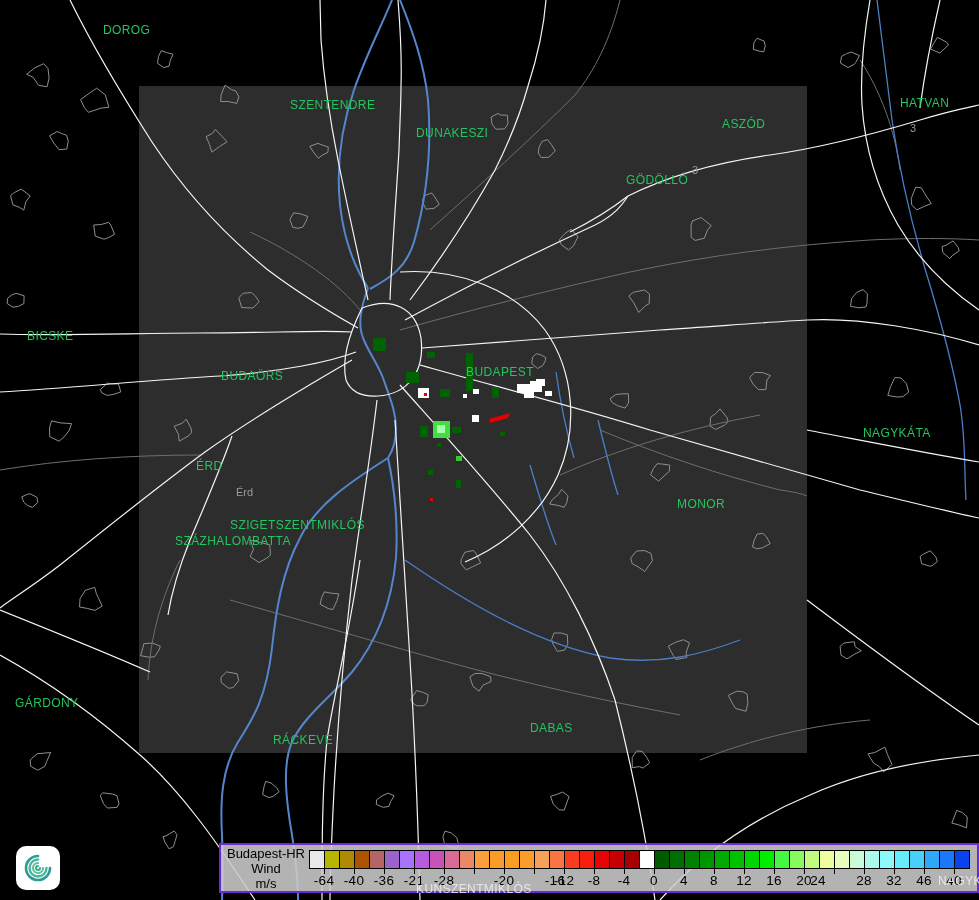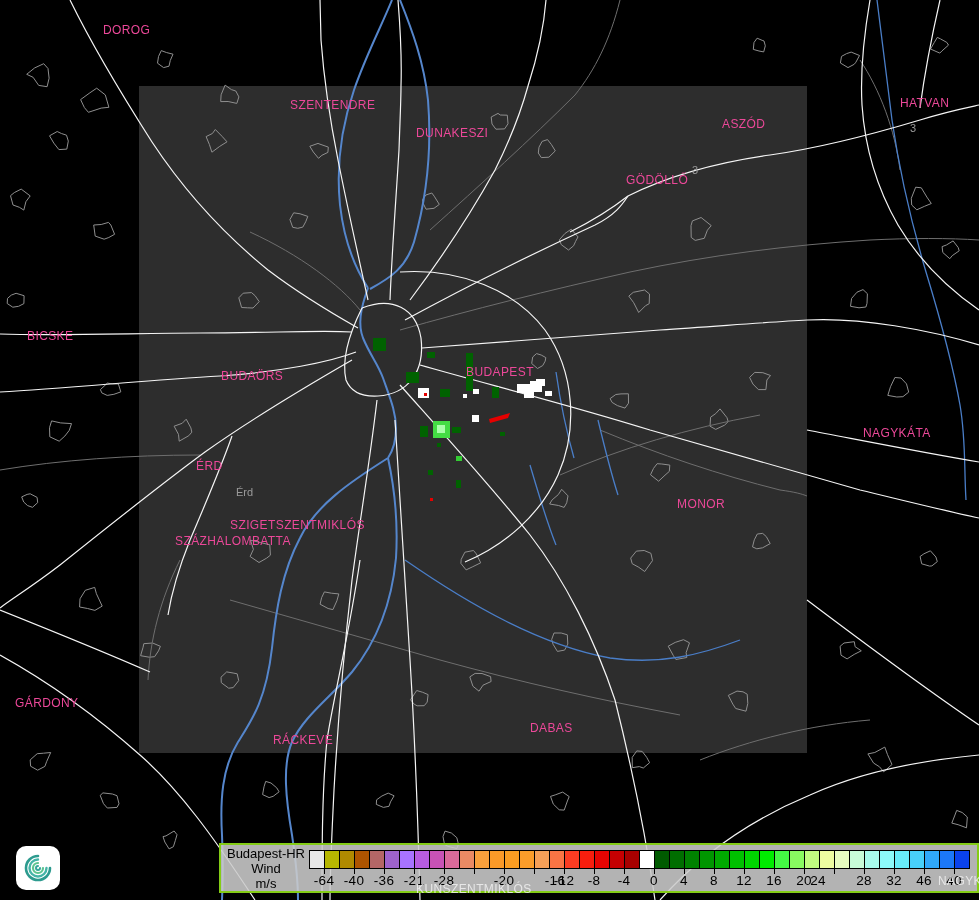--- a/index.html
+++ b/index.html
@@ -1,28 +1,28 @@
 <!DOCTYPE html>
 <html><head>
 <meta charset="utf-8">
 <style>
   html,body{margin:0;padding:0;background:#000;}
   #screen{position:relative;width:979px;height:900px;background:#000;overflow:hidden;
           font-family:"Liberation Sans",sans-serif;}
   #mapsvg{position:absolute;left:0;top:0;z-index:0;}
-  .city-label{position:absolute;color:#ec4899;font-size:12px;letter-spacing:0.4px;
+  .city-label{position:absolute;color:#22c55e;font-size:12px;letter-spacing:0.4px;
               white-space:nowrap;z-index:2;}
   .road-label{position:absolute;color:#9a9a9a;font-size:11px;white-space:nowrap;z-index:2;}
   .overlay-label{z-index:6;color:rgba(240,240,240,0.85);}
   #title-bar{position:absolute;left:0;top:10px;z-index:5;display:flex;align-items:center;gap:4px;}
   #app-icon{width:10px;height:15px;background:#b9b9b9;border-radius:2px;margin-left:-2px;
             box-shadow:inset 0 3px 0 #7d7d7d, inset 0 -3px 0 #8d8d8d;border:1px solid #666;}
   #title-text{color:#f5f5f5;font-size:12.5px;letter-spacing:0.2px;}
   #legend{position:absolute;left:219px;top:843px;width:760px;height:50px;z-index:5;
-          background:rgba(204,204,204,0.88);border:2px solid #84cc16;box-sizing:border-box;}
+          background:rgba(204,204,204,0.88);border:2px solid #6d28d9;box-sizing:border-box;}
   #legend-text{position:absolute;left:2px;top:1px;width:86px;text-align:center;color:#000;}
   #legend-text div{font-size:13px;line-height:15px;}
   #legend-colorbar{position:absolute;left:88px;top:5px;height:19px;background:#000;
                    display:flex;gap:1px;padding:1px;box-sizing:border-box;}
   .cbox{flex:0 0 14px;height:17px;}
   .tickmark{position:absolute;top:24px;width:1px;height:5px;background:#000;}
   .ticklabel{position:absolute;top:28px;width:40px;text-align:center;color:#000;
              font-size:13.5px;letter-spacing:0.3px;}
   #logo{position:absolute;left:16px;top:846px;width:44px;height:44px;background:#fff;
         border-radius:10px;z-index:5;display:flex;align-items:center;justify-content:center;}

